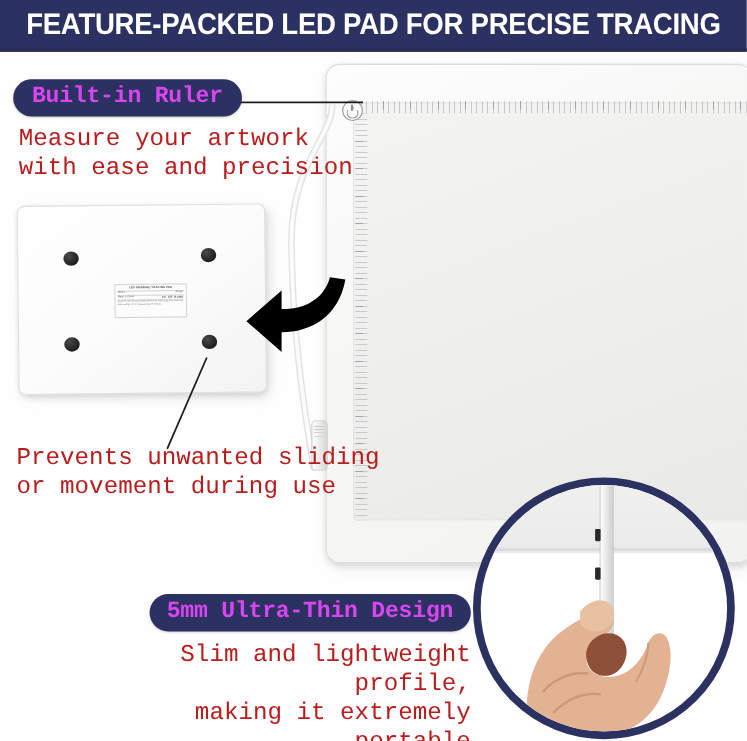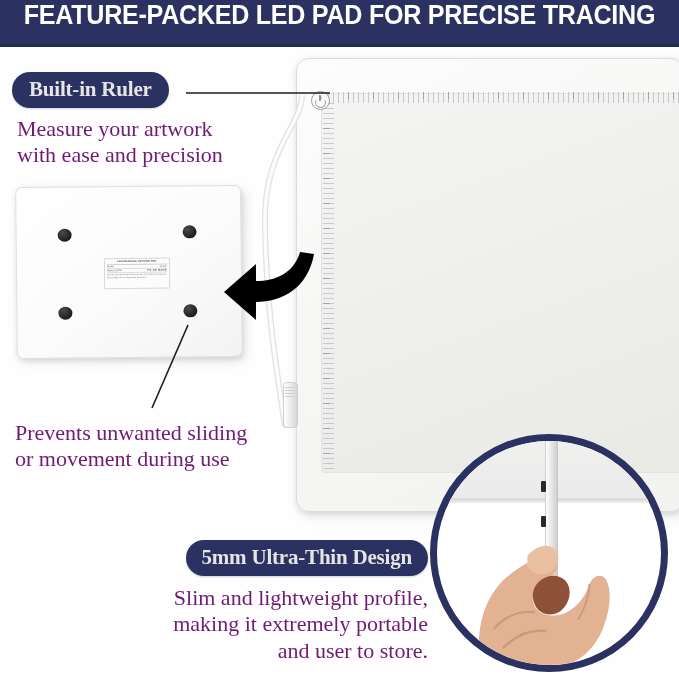--- a/index.html
+++ b/index.html
@@ -10,21 +10,21 @@
     overflow:hidden;
     position:relative;
   }
   .stage{position:relative;width:679px;height:674px;overflow:hidden;background:#fefefe;}
 
   
   .banner{
     position:absolute;left:0;top:0;width:679px;height:44px;
     background:#2b3160;
     border-bottom:3px solid #262b52;
-    display:flex;align-items:flex-start;justify-content:center;
+    display:flex;align-items:center;justify-content:center;
   }
   .banner-title{
     color:#ffffff;
     font-size:27px;
     font-weight:bold;
     letter-spacing:-0.3px;
     transform:scaleX(0.93);
     white-space:nowrap;
     font-family:"Liberation Sans", sans-serif;
   }
@@ -136,42 +136,42 @@
   .spec-marks{font-size:2.6px;color:#3c3c3c;font-weight:bold;letter-spacing:.4px;}
   .spec-fine{font-size:1.9px;color:#747474;line-height:2.7px;}
 
   
   .arrow{position:absolute;left:222px;top:248px;width:96px;height:84px;}
 
   
   .badge{
     display:inline-block;
     background:#2b3160;
-    color:#e5e5e5;
+    color:#d946ef;
     font-weight:bold;
     border-radius:999px;
     white-space:nowrap;
-    font-family:Liberation Serif, serif;
+    font-family:Liberation Mono, monospace;
     box-shadow:0 1px 2px rgba(0,0,0,.18);
     text-align:center;
   }
   .desc{
-    color:#701a75;
-    font-family:Liberation Serif, serif;
+    color:#b91c1c;
+    font-family:Liberation Mono, monospace;
     line-height:1.20;
     white-space:pre-line;
   }
 
   .callout-ruler{position:absolute;left:12px;top:72px;}
   .callout-ruler .badge{font-size:21px;padding:5px 17px 6px;letter-spacing:-0.2px;}
   .callout-ruler .desc{font-size:22px;margin-top:8px;margin-left:5px;}
 
   .callout-feet{position:absolute;left:10px;top:400px;}
   .callout-feet .badge{font-size:21px;padding:5px 16px 6px;letter-spacing:-0.2px;}
-  .callout-feet .desc{font-size:22px;margin-top:20px;margin-left:5px;}
+  .callout-feet .desc{font-size:22px;margin-top:4px;margin-left:5px;}
 
   .callout-thin{position:absolute;left:88px;top:540px;width:340px;text-align:right;}
   .callout-thin .badge{font-size:21px;padding:5px 16px 6px;letter-spacing:-0.2px;}
   .callout-thin .desc{font-size:22px;margin-top:9px;}
 
   
   .inset{
     position:absolute;left:430px;top:434px;width:238px;height:238px;
     border-radius:50%;
     border:7px solid #2b3160;

